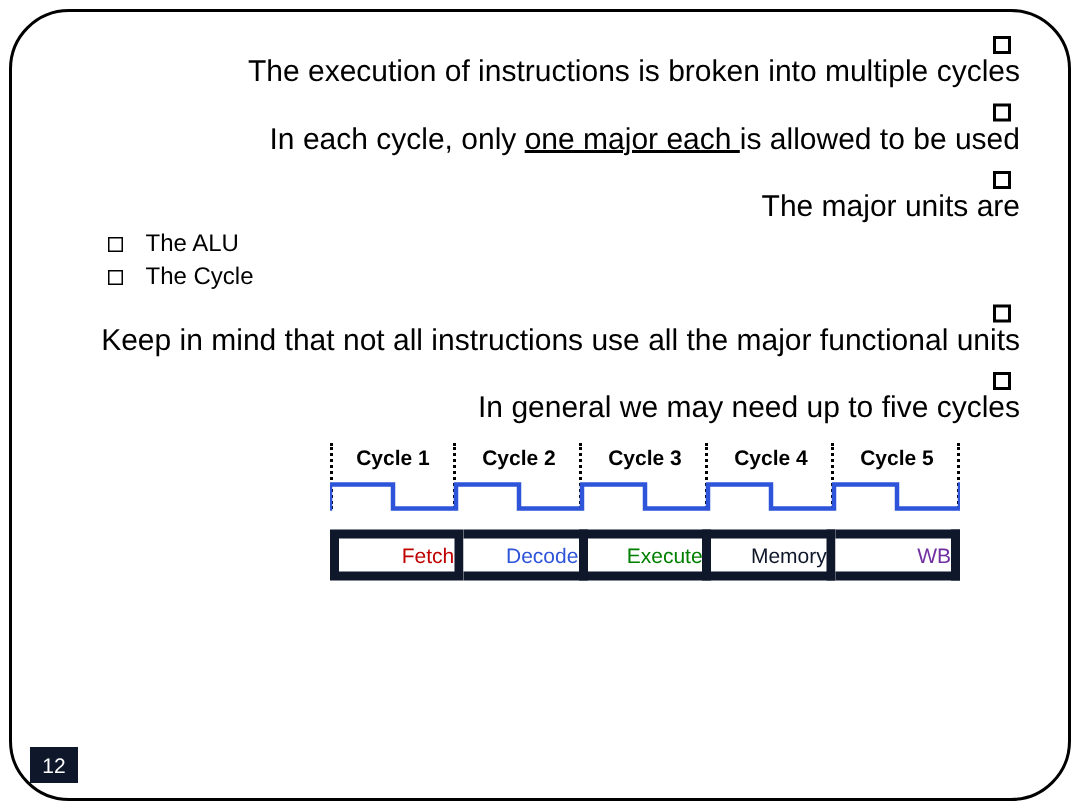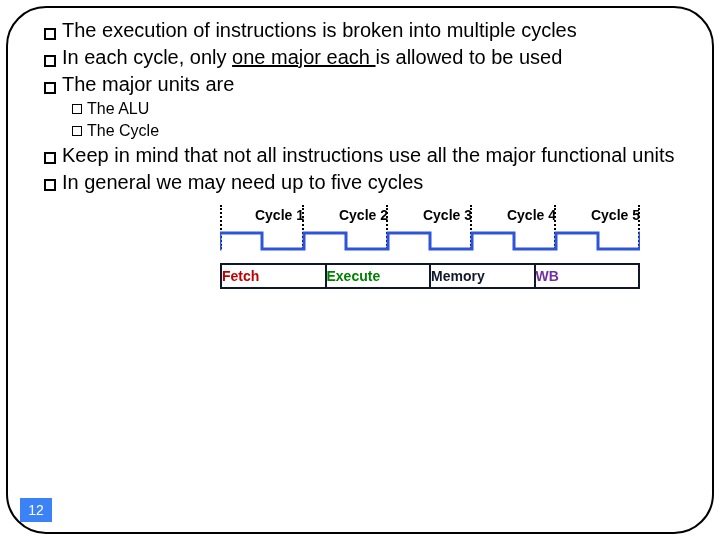--- a/index.html
+++ b/index.html
@@ -31,42 +31,44 @@
     color: #000;
     letter-spacing: 0.5px;
     margin-bottom: 14px;
     font-family: "Calibri", Arial, sans-serif;
   }
   .bullets {
     padding-left: 4px;
   }
   .b1 {
     display: flex;
-    align-items: center;
+    align-items: flex-end;
     font-size: 20px;
     line-height: 1.25;
     color: #000;
     margin-bottom: 2px;
+    flex-direction: column;
   }
   .b1 .box {
     flex: 0 0 auto;
     width: 12px; height: 12px;
     border: 2px solid #000;
     margin-top: 6px;
     margin-right: 6px;
   }
   .b1 .txt { flex: 1; }
   .b2 {
     display: flex;
     align-items: flex-start;
     font-size: 16px;
     line-height: 1.3;
     color: #000;
     margin-left: 28px;
     margin-bottom: 1px;
+    gap: 10px;
   }
   .b2 .box {
     flex: 0 0 auto;
     width: 10px; height: 10px;
     border: 1.5px solid #000;
     margin-top: 5px;
     margin-right: 5px;
   }
   .underline { text-decoration: underline; }
   .cycles {
@@ -76,21 +78,21 @@
     margin-left: 180px;
   }
   .cycle-labels {
     display: flex;
     width: 100%;
   }
   .cycle-label {
     flex: 1;
     font-size: 14px;
     font-weight: 700;
-    text-align: right;
+    text-align: center;
     color: #000;
     position: relative;
   }
   .dash-sep {
     position: absolute;
     top: -2px;
     width: 0;
     height: 44px;
     border-left: 2px dotted #000;
   }
@@ -102,40 +104,40 @@
   }
   .clk svg { display: block; }
   .stage-boxes {
     display: flex;
     width: 100%;
     margin-top: 10px;
     gap: 0;
   }
   .stage {
     flex: 1;
-    border: 2px solid #0f172a;
-    text-align: left;
+    border: 6px solid #0f172a;
+    text-align: right;
     font-size: 14px;
-    font-weight: 700;
+    font-weight: 400;
     padding: 3px 0;
     background: #fff;
   }
   .stage + .stage { border-left: none; }
   .c-red { color: #c00000; }
   .c-blue { color: #2e54d9; }
   .c-green { color: #008000; }
   .c-orange { color: #0f172a; }
   .c-purple { color: #7030a0; }
   .slide-num {
     position: absolute;
     left: 20px;
     bottom: 18px;
     width: 32px;
     height: 24px;
-    background: #3b82f6;
+    background: #0f172a;
     color: #fff;
     font-size: 14px;
     display: flex;
     align-items: center;
     justify-content: center;
   }
 </style>
 </head>
 <body>
 
@@ -206,20 +208,21 @@
     </div>
 
     <div class="clk">
       <svg width="420" height="26" viewBox="0 0 420 26">
         <path d="M-30 22 L0 22 L0 6 L42 6 L42 22 L84 22 L84 6 L126 6 L126 22 L168 22 L168 6 L210 6 L210 22 L252 22 L252 6 L294 6 L294 22 L336 22 L336 6 L378 6 L378 22 L420 22 L420 6 L450 6" fill="none" stroke="#2e54d9" stroke-width="3"></path>
       </svg>
     </div>
 
     <div class="stage-boxes">
       <div class="stage c-red">Fetch</div>
+      <div class="stage c-blue">Decode</div>
       <div class="stage c-green">Execute</div>
       <div class="stage c-orange">Memory</div>
       <div class="stage c-purple">WB</div>
     </div>
   </div>
 
   <div class="slide-num">12</div>
 </div>
 
 </body></html>

